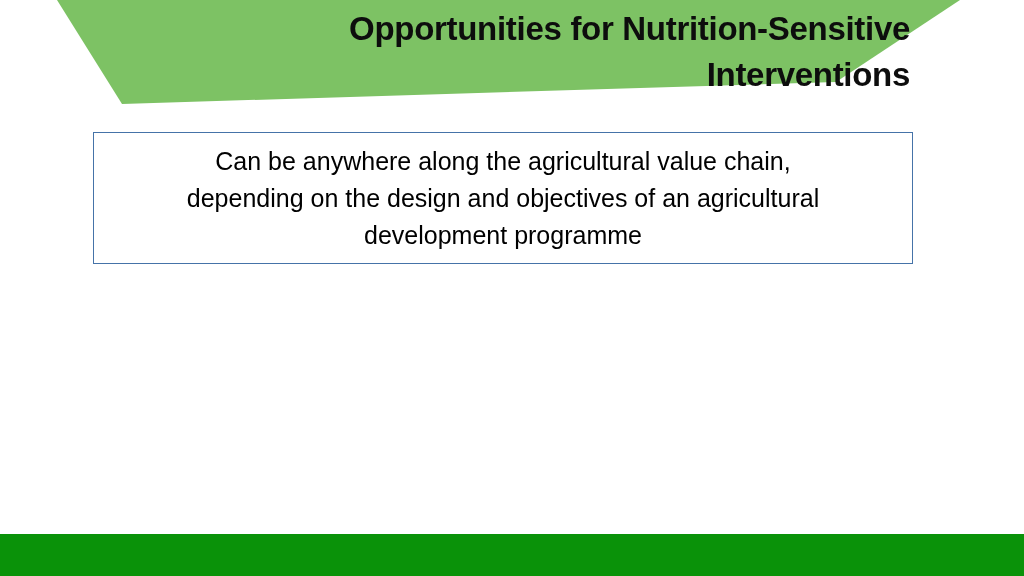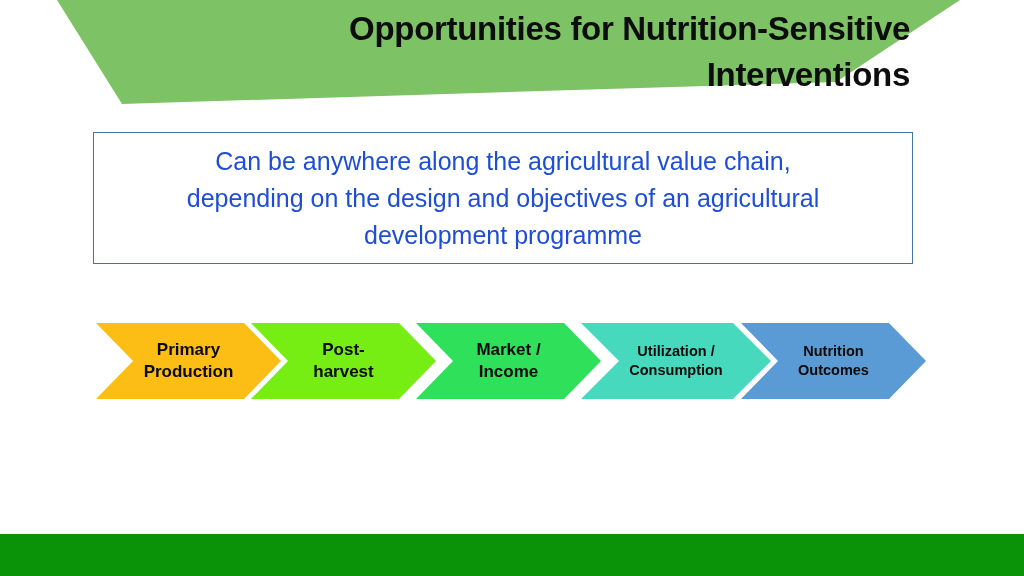--- a/index.html
+++ b/index.html
@@ -119,43 +119,21 @@
 <div id="slide">
 
   <svg id="banner-shape" viewBox="0 0 1024 115" preserveAspectRatio="none">
     <polygon id="banner-poly" points="57,0 960,0 836,82 122,104" fill="#7dc264"></polygon>
   </svg>
 
   <div id="title-block" style="color: rgb(13, 13, 13);">Opportunities for Nutrition-Sensitive
 Interventions</div>
 
   <div id="desc-box" style="border-color: rgb(69, 115, 168);">
-    <div id="desc-text" style="color: #1d4ed8;">Can be anywhere along the agricultural value chain,
+    <div id="desc-text" style="color: #000000;">Can be anywhere along the agricultural value chain,
 depending on the design and objectives of an agricultural
 development programme</div>
   </div>
 
-  <div id="chevron-chain">
-      <div class="chev sz-big" style="left: 0px; width: 185px; background: rgb(252, 189, 20);">
-        <div class="chev-label">Primary
-Production</div>
-      </div>
-      <div class="chev sz-big" style="left: 155px; width: 185px; background: rgb(118, 238, 20);">
-        <div class="chev-label">Post-
-harvest</div>
-      </div>
-      <div class="chev sz-big" style="left: 320px; width: 185px; background: rgb(46, 224, 90);">
-        <div class="chev-label">Market /
-Income</div>
-      </div>
-      <div class="chev sz-small" style="left: 485px; width: 190px; background: rgb(70, 217, 190);">
-        <div class="chev-label">Utilization /
-Consumption</div>
-      </div>
-      <div class="chev sz-small" style="left: 645px; width: 185px; background: rgb(91, 155, 213);">
-        <div class="chev-label">Nutrition
-Outcomes</div>
-      </div>
-    </div>
 
   <div id="bottom-bar" style="background: rgb(10, 146, 9);"></div>
 
 </div>
 
 </body></html>

